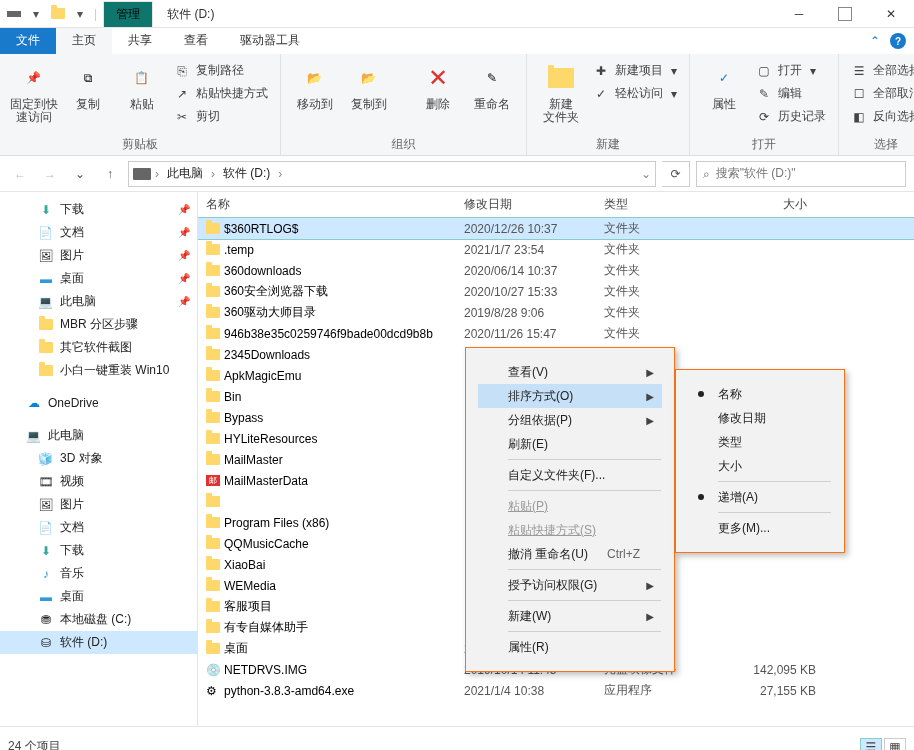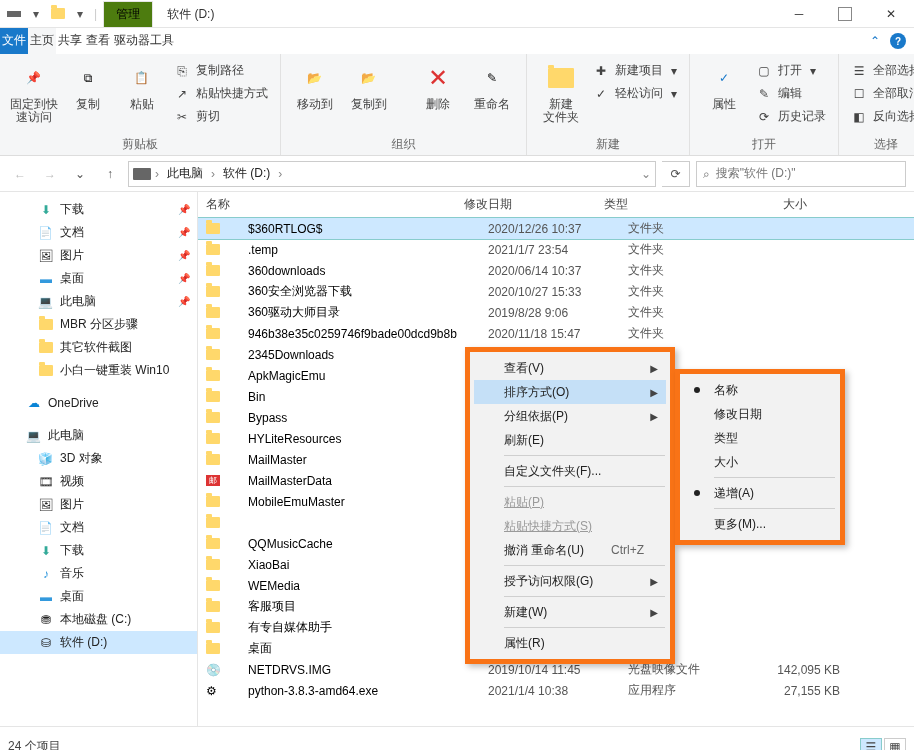--- a/index.html
+++ b/index.html
@@ -4,28 +4,28 @@
 <style>
 * { margin:0; padding:0; box-sizing:border-box; font-family:"Microsoft YaHei","Segoe UI",sans-serif; font-size:12px; }
 body { background:#fff; width:914px; height:750px; overflow:hidden; position:relative; }
 
 
 .titlebar { height:28px; display:flex; align-items:stretch; background:#fff; border-bottom:1px solid #e5e5e5; }
 .titlebar .qat { display:flex; align-items:center; gap:6px; padding:0 6px; }
 .titlebar .qat-icon { width:16px; height:16px; display:flex; align-items:center; justify-content:center; color:#555; }
 .titlebar .tb-tabs { display:flex; align-items:flex-end; }
 .titlebar .tb-tab { padding:4px 12px; border:1px solid transparent; position:relative; top:1px; }
-.titlebar .tb-tab.context { background:#4d7c0f; border-color:#e5e5e5; }
+.titlebar .tb-tab.context { background:#0f766e; border-color:#e5e5e5; }
 .titlebar .tb-title { padding:6px 14px; color:#333; }
 .titlebar .spacer { flex:1; }
 .titlebar .winbtn { width:46px; display:flex; align-items:center; justify-content:center; color:#333; }
 
 
 .ribbon-tabs { height:26px; display:flex; align-items:stretch; background:#fff; }
-.ribbon-tabs .rtab { padding:4px 2px; color:#333; cursor:default; }
+.ribbon-tabs .rtab { padding:4px 16px; color:#333; cursor:default; }
 .ribbon-tabs .rtab.file { background:#1979ca; color:#fff; }
 .ribbon-tabs .rtab.active { background:#f5f6f7; }
 .ribbon-tabs .rtab.context { color:#333; }
 .ribbon-tabs .help { margin-left:auto; display:flex; align-items:center; gap:10px; padding:0 8px; }
 .help-icon { width:16px; height:16px; border-radius:50%; background:#1979ca; color:#fff; display:flex; align-items:center; justify-content:center; font-size:10px; font-weight:bold; }
 
 
 .ribbon { height:102px; background:#f5f6f7; border-bottom:1px solid #ddd; display:flex; }
 .rgroup { border-right:1px solid #e1e1e1; padding:4px 8px 2px 8px; display:flex; flex-direction:column; }
 .rgroup-body { flex:1; display:flex; gap:2px; align-items:flex-start; }
@@ -66,27 +66,27 @@
 .file-header { display:flex; border-bottom:1px solid #e5e5e5; height:26px; align-items:center; color:#444; }
 .fh-col { padding:0 8px; border-right:1px solid transparent; }
 .col-name { width:258px; }
 .col-date { width:140px; }
 .col-type { width:120px; }
 .col-size { width:100px; text-align:right; }
 .file-rows { }
 .file-row { display:flex; align-items:center; height:21px; padding-left:8px; }
 .file-row.sel { background:#cde8ff; outline:1px solid #8cc; }
 .fr-ico { width:18px; display:flex; align-items:center; }
-.fr-name { width:240px; white-space:nowrap; overflow:hidden; text-overflow:ellipsis;margin-left:24px; }
+.fr-name { width:240px; white-space:nowrap; overflow:hidden; text-overflow:ellipsis; }
 .fr-date { width:140px; color:#555; }
 .fr-type { width:120px; color:#555; }
 .fr-size { width:100px; text-align:right; color:#555; padding-right:8px; }
 
 
-.ctx { position:absolute; background:#f2f2f2; border:5px solid #f97316; box-shadow:3px 3px 6px rgba(0,0,0,.25); padding:4px; z-index:20; }
+.ctx { position:absolute; background:#f2f2f2; border:1px solid #f97316; box-shadow:3px 3px 6px rgba(0,0,0,.25); padding:12px; z-index:20; }
 .ctx-item { display:flex; align-items:center; height:24px; padding:0 26px 0 30px; color:#222; white-space:nowrap; position:relative; }
 .ctx-item.disabled { color:#9a9a9a;text-decoration:underline; }
 .ctx-item.hover { background:#c5e0f7; }
 .ctx-item .arrow { position:absolute; right:8px; color:#444; font-size:10px; }
 .ctx-item .shortcut { position:absolute; right:22px; color:#666; }
 .ctx-sep { height:1px; background:#cfcfcf; margin:3px 1px 3px 30px; }
 .ctx .bullet { position:absolute; left:10px; width:6px; height:6px; background:#222; border-radius:50%; }
 
 
 .status { height:40px; border-top:1px solid #e5e5e5; display:flex; align-items:center; padding:0 8px; color:#444; }
@@ -428,21 +428,21 @@
           <span class="fr-name">360驱动大师目录</span>
           <span class="fr-date">2019/8/28 9:06</span>
           <span class="fr-type">文件夹</span>
           <span class="fr-size"></span>
         </div>
         <div class="file-row">
           <span class="fr-ico">
             <span class="folder-ico"></span>
           </span>
           <span class="fr-name">946b38e35c0259746f9bade00dcd9b8b</span>
-          <span class="fr-date">2020/11/18 15:47</span>
+          <span class="fr-date">2020/11/26 15:47</span>
           <span class="fr-type">文件夹</span>
           <span class="fr-size"></span>
         </div>
         <div class="file-row">
           <span class="fr-ico">
             <span class="folder-ico"></span>
           </span>
           <span class="fr-name">2345Downloads</span>
           <span class="fr-date"></span>
           <span class="fr-type"></span>
@@ -499,29 +499,29 @@
           </span>
           <span class="fr-name">MailMasterData</span>
           <span class="fr-date"></span>
           <span class="fr-type"></span>
           <span class="fr-size"></span>
         </div>
         <div class="file-row">
           <span class="fr-ico">
             <span class="folder-ico"></span>
           </span>
-          <span class="fr-name">MobileEmuMaster</span>
-          <span class="fr-date"></span>
-          <span class="fr-type"></span>
-          <span class="fr-size"></span>
-        </div>
-        <div class="file-row">
-          <span class="fr-ico">
-            <span class="folder-ico"></span>
-          </span>
+          <span class="fr-date"></span>
+          <span class="fr-type"></span>
+          <span class="fr-size"></span>
+        </div>
+        <div class="file-row">
+          <span class="fr-ico">
+            <span class="folder-ico"></span>
+          </span>
+          <span class="fr-name">Program Files (x86)</span>
           <span class="fr-date"></span>
           <span class="fr-type"></span>
           <span class="fr-size"></span>
         </div>
         <div class="file-row">
           <span class="fr-ico">
             <span class="folder-ico"></span>
           </span>
           <span class="fr-name">QQMusicCache</span>
           <span class="fr-date"></span>

